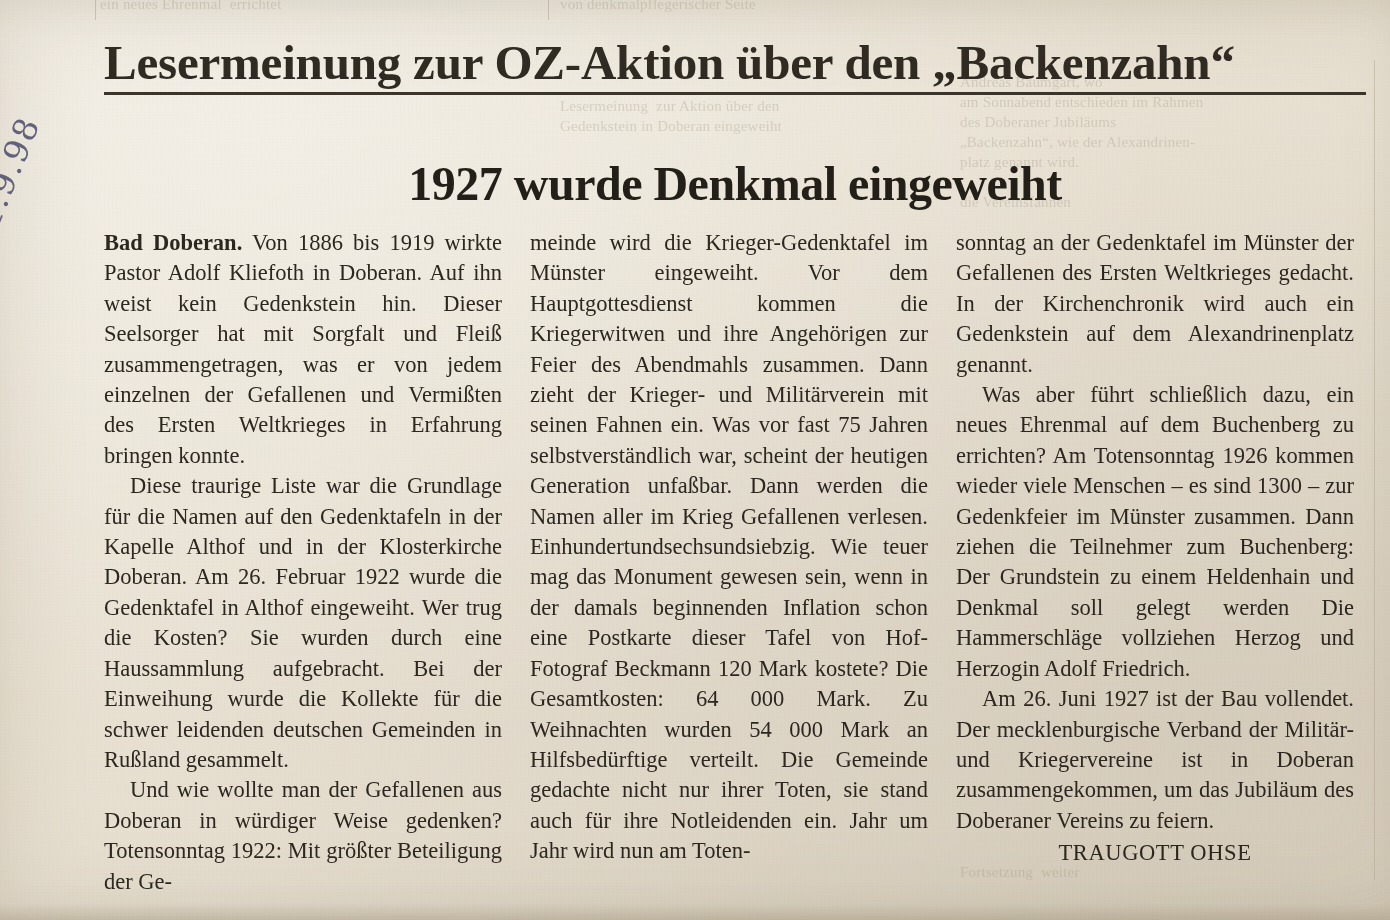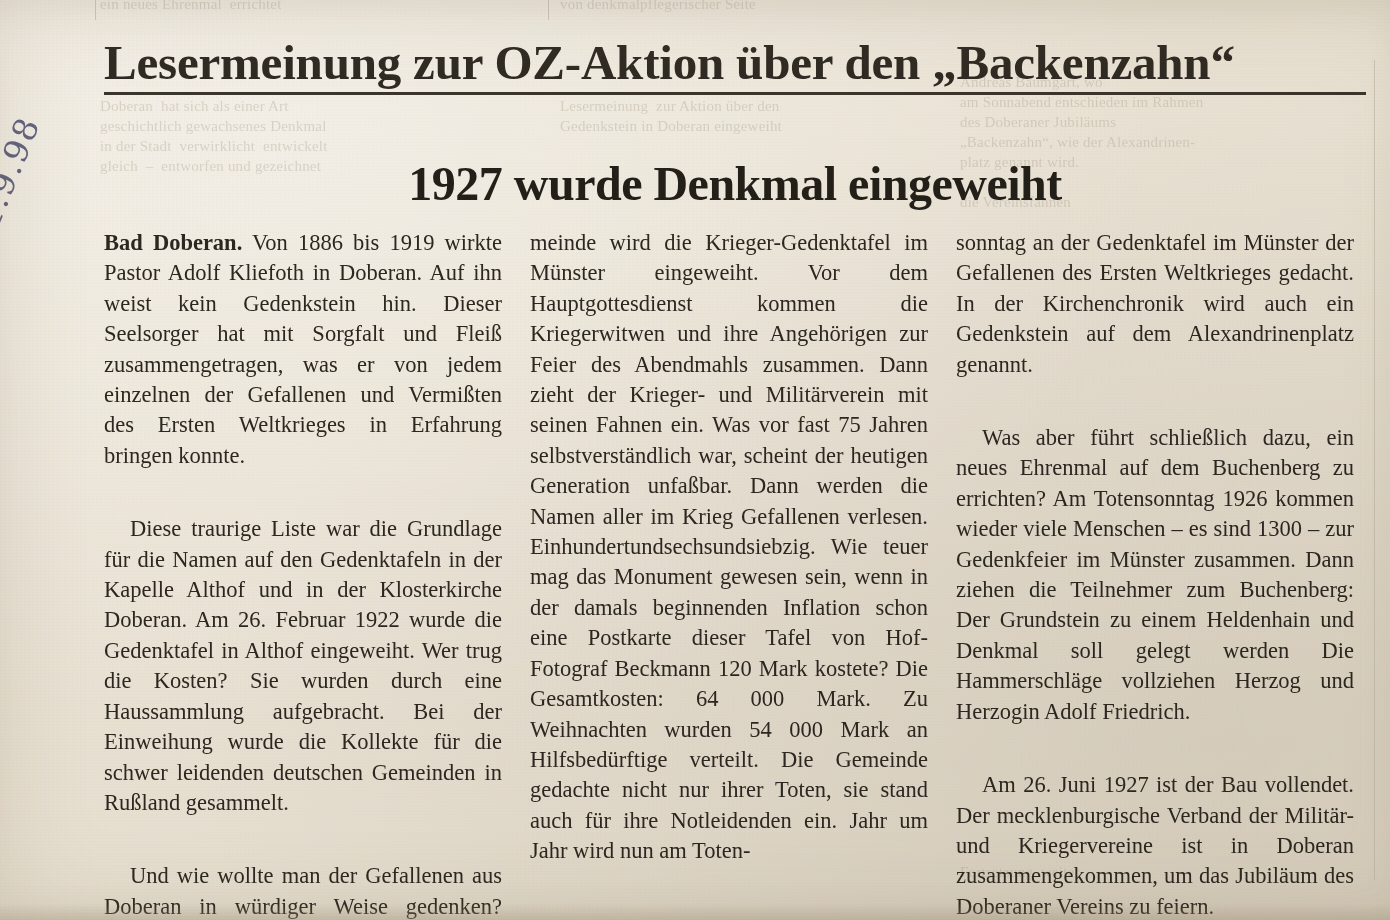--- a/index.html
+++ b/index.html
@@ -119,21 +119,20 @@
     color: #2b261f;
     text-align: justify;
     text-justify: inter-word;
     hyphens: manual;
   }
   .col p {
     margin: 0;
   }
   .col p.indent {
     text-indent: 26px;
-    margin-top: 43px;
   }
   .lead {
     font-weight: 700;
   }
   .signature {
     display: block;
     text-align: center;
     letter-spacing: .6px;
     margin-top: 2px;
   }
@@ -179,24 +178,20 @@
 
   <div class="bleed" id="bleed-top-left">ein neues Ehrenmal  errichtet</div>
   <div class="bleed" id="bleed-top-mid">von denkmalpflegerischer Seite</div>
   <div class="bleed" id="bleed-right-col">Andreas Baumgart, wo
 am Sonnabend entschieden im Rahmen
 des Doberaner Jubiläums
 „Backenzahn“, wie der Alexandrinen-
 platz genannt wird.
 
 die Vereinsfahnen</div>
-  <div class="bleed" id="bleed-left-col">Doberan  hat sich als einer Art
-geschichtlich gewachsenes Denkmal
-in der Stadt  verwirklicht  entwickelt
-gleich  –  entworfen und gezeichnet</div>
   <div class="bleed" id="bleed-bottom">Fortsetzung  weiter</div>
   <div class="bleed" id="bleed-mid-col">Lesermeinung  zur Aktion über den
 Gedenkstein in Doberan eingeweiht</div>
 
   <div class="vrule" style="left:95px;  top:0;  height:20px;"></div>
   <div class="vrule" style="left:548px; top:0;  height:20px;"></div>
   <div class="vrule" style="left:1374px; top:60px; height:820px;"></div>
 
   <div id="handwriting">1.9.98</div>
 

